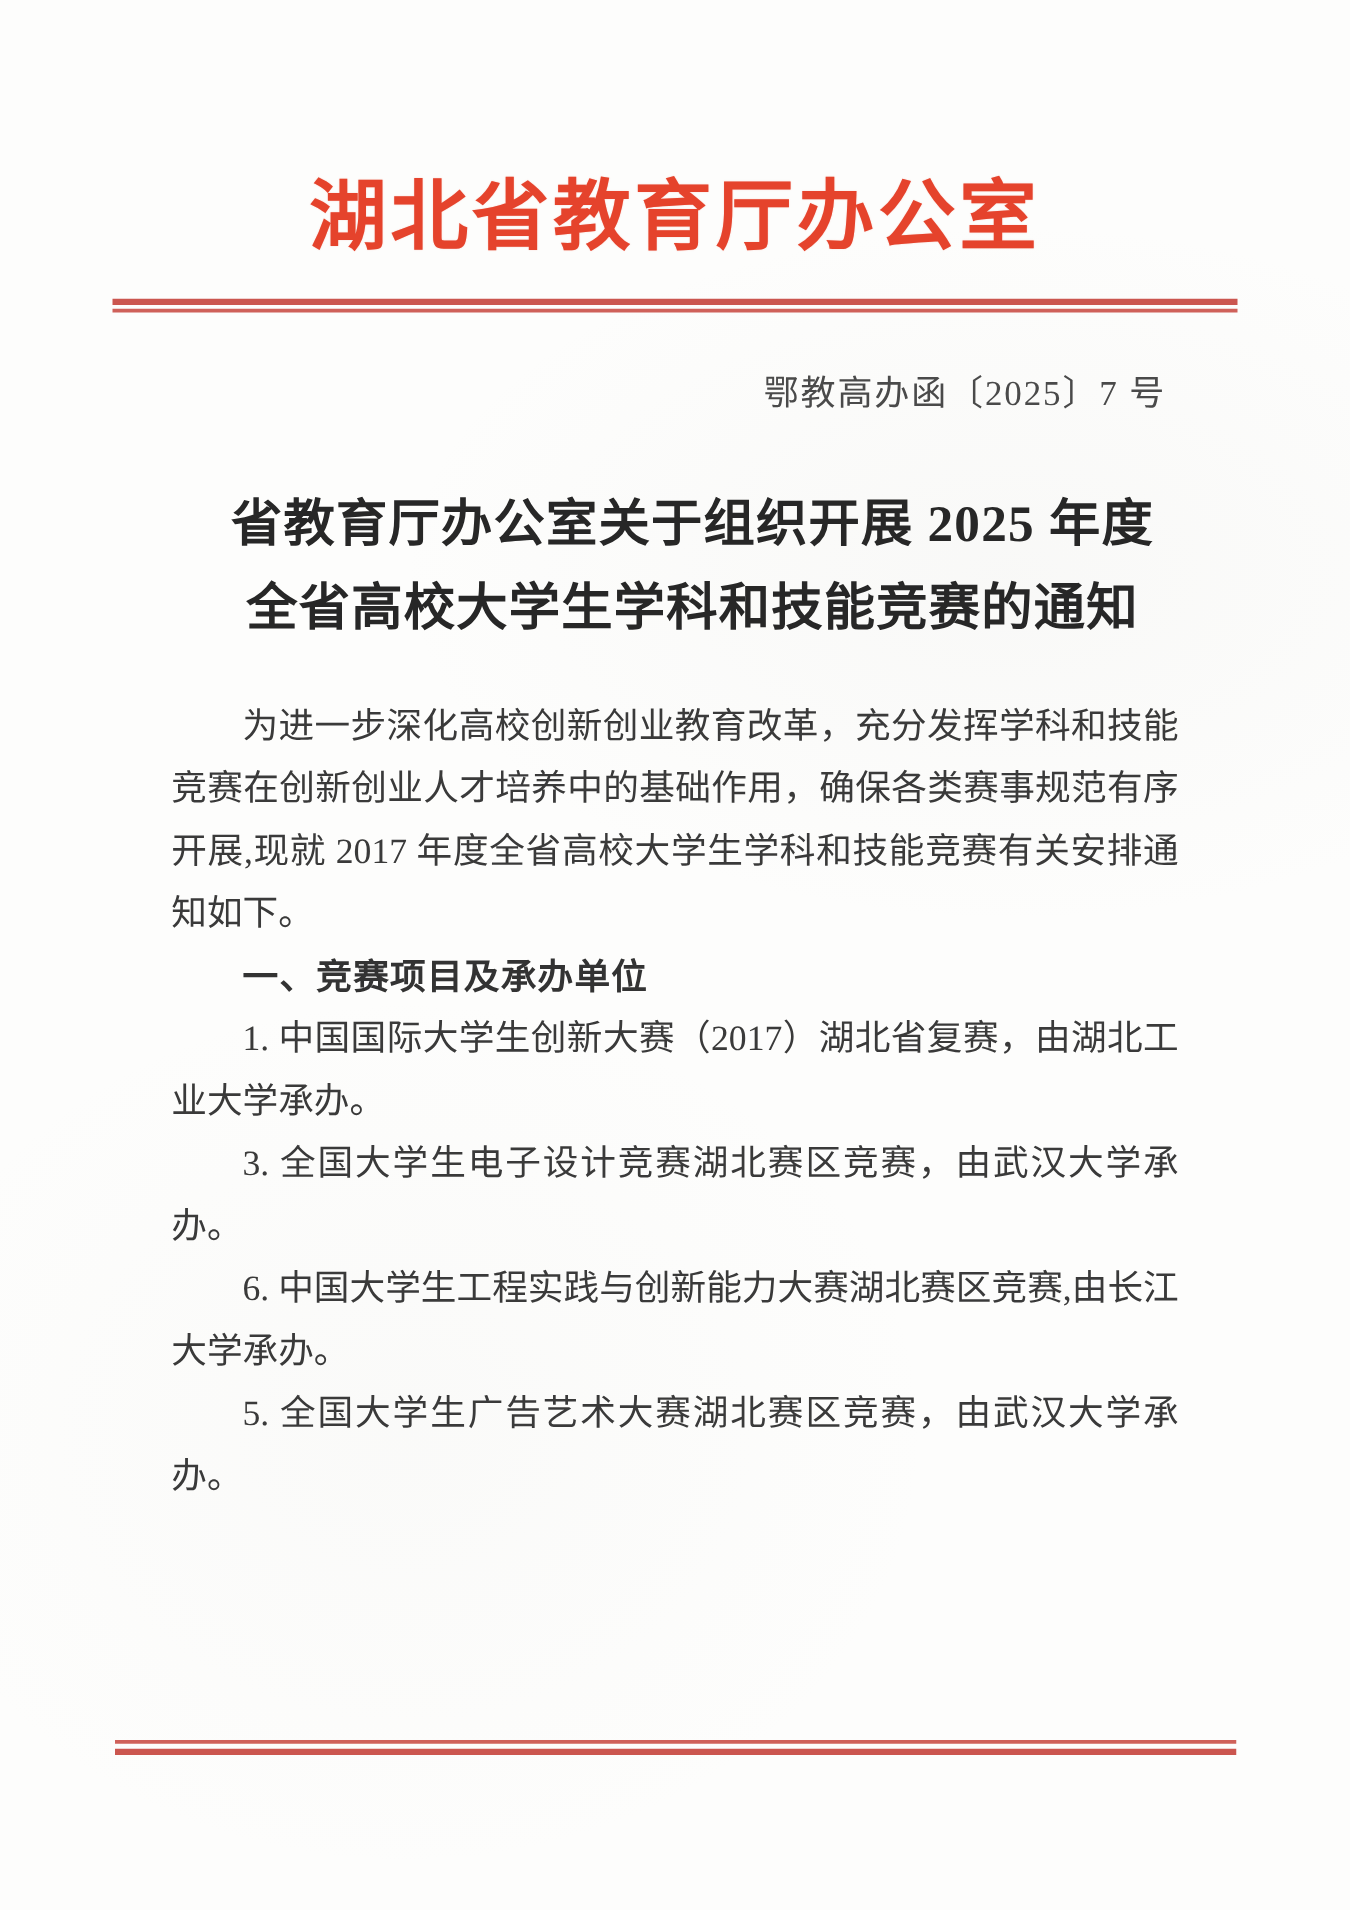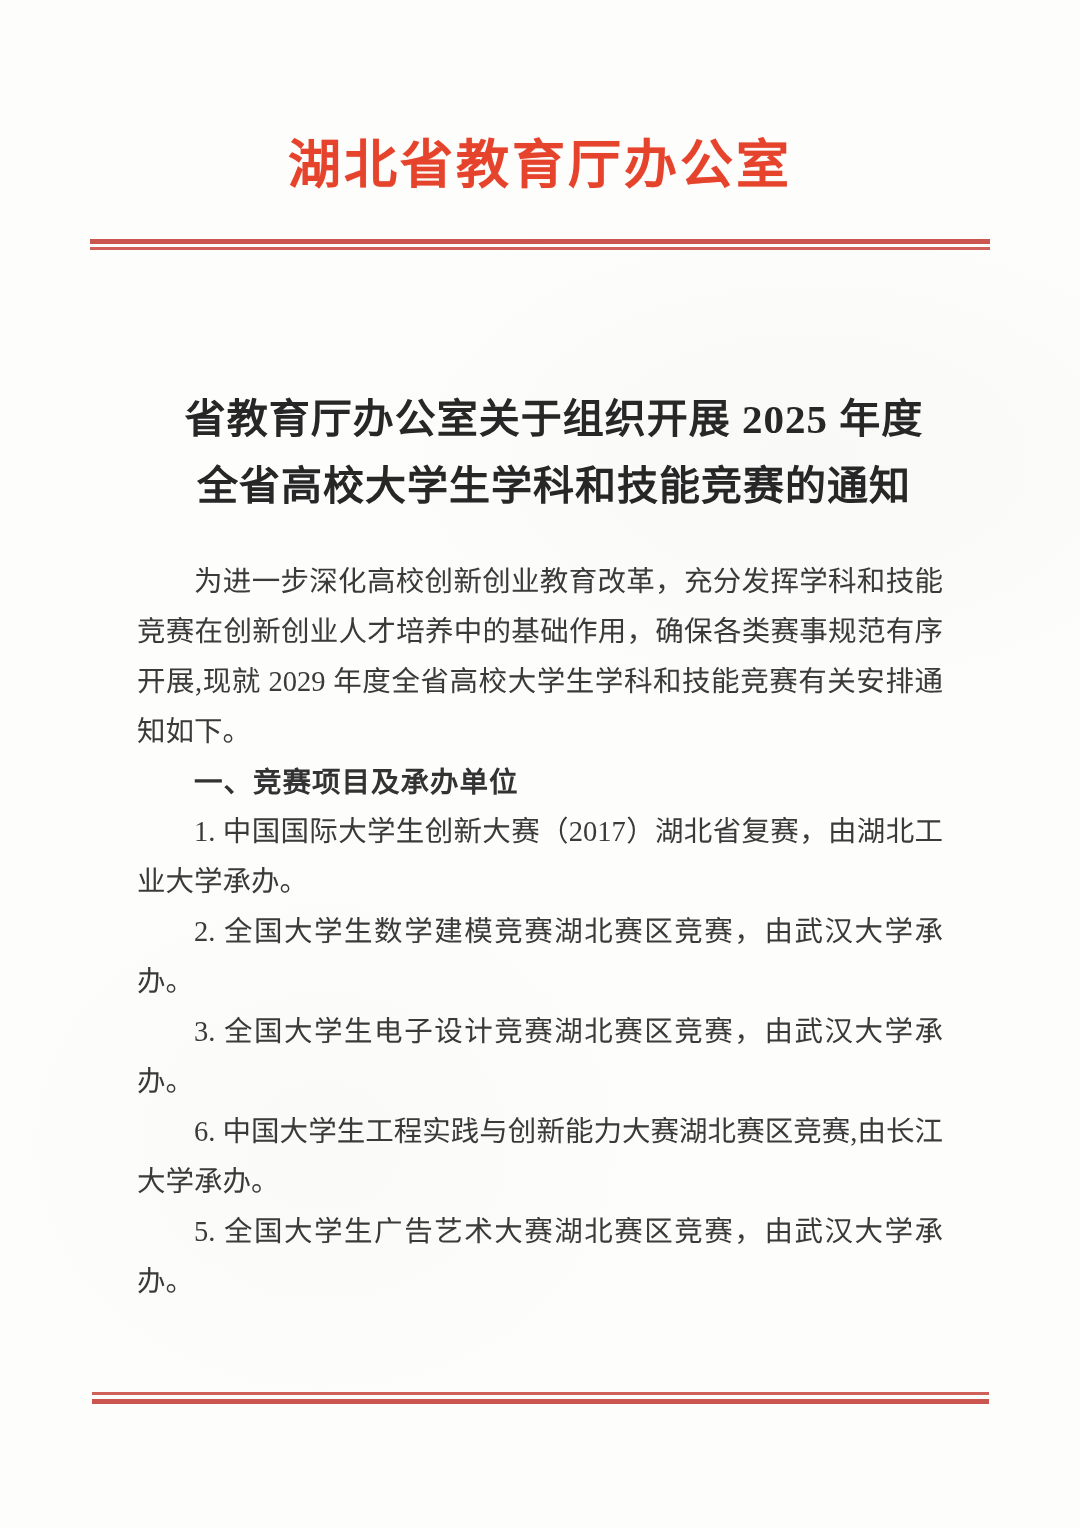--- a/index.html
+++ b/index.html
@@ -21,21 +21,21 @@
     overflow: hidden;
   }
 
   
   .letterhead {
     position: absolute;
     top: 122px;
     left: 0;
     width: 100%;
     text-align: center;
-    font-size: 53px;
+    font-size: 62px;
     font-weight: 700;
     letter-spacing: 3px;
     color: #e5432c;
     font-family: "Liberation Serif", "DejaVu Serif", serif;
     text-shadow: 0 0 1px rgba(229,67,44,0.35);
     white-space: nowrap;
   }
 
   
   .rule {
@@ -110,31 +110,31 @@
 <div class="page">
 
   <div class="letterhead">湖北省教育厅办公室</div>
 
   <div class="rule rule-top">
     <div class="bar bar-a"></div>
     <div class="gap-a"></div>
     <div class="bar bar-b"></div>
   </div>
 
+  <div class="doc-number">鄂教高办函〔2025〕7 号</div>
 
   <div class="doc-title">
     <div>省教育厅办公室关于组织开展 2025 年度</div>
     <div>全省高校大学生学科和技能竞赛的通知</div>
   </div>
 
   <div class="body-text">
-    <p class="indent">为进一步深化高校创新创业教育改革，充分发挥学科和技能竞赛在创新创业人才培养中的基础作用，确保各类赛事规范有序开展,现就 2029 年度全省高校大学生学科和技能竞赛有关安排通知如下。</p>
+    <p class="indent">为进一步深化高校创新创业教育改革，充分发挥学科和技能竞赛在创新创业人才培养中的基础作用，确保各类赛事规范有序开展,现就 2017 年度全省高校大学生学科和技能竞赛有关安排通知如下。</p>
     <p class="indent section-heading">一、竞赛项目及承办单位</p>
     <p class="indent">1. 中国国际大学生创新大赛（2017）湖北省复赛，由湖北工业大学承办。</p>
-    <p class="indent">2. 全国大学生数学建模竞赛湖北赛区竞赛，由武汉大学承办。</p>
     <p class="indent">3. 全国大学生电子设计竞赛湖北赛区竞赛，由武汉大学承办。</p>
     <p class="indent">6. 中国大学生工程实践与创新能力大赛湖北赛区竞赛,由长江大学承办。</p>
     <p class="indent">5. 全国大学生广告艺术大赛湖北赛区竞赛，由武汉大学承办。</p>
   </div>
 
   <div class="rule rule-bottom">
     <div class="bar bar-a"></div>
     <div class="gap-a"></div>
     <div class="bar bar-b"></div>
   </div>

